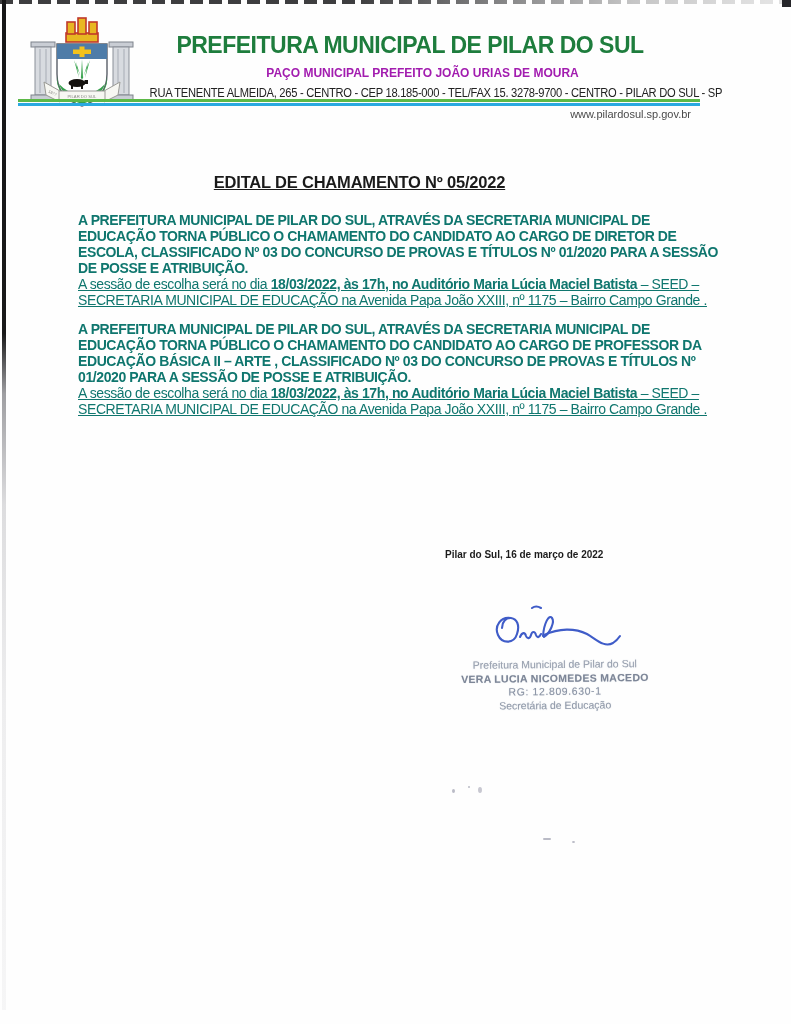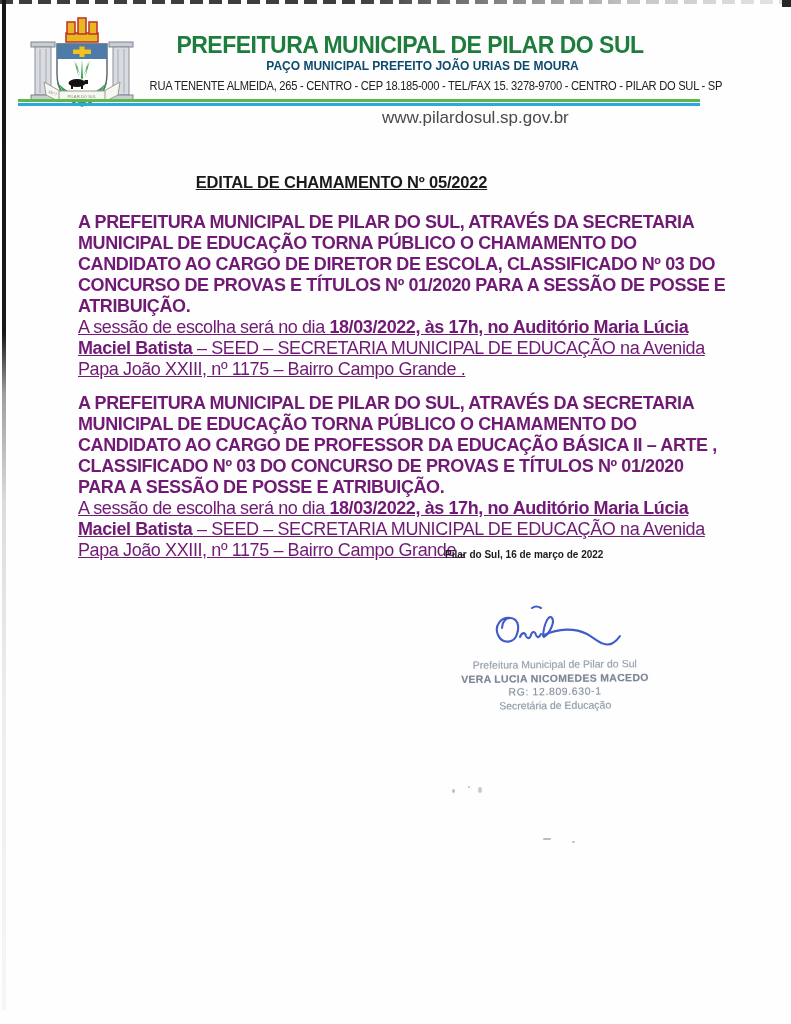--- a/index.html
+++ b/index.html
@@ -20,34 +20,34 @@
     background:linear-gradient(180deg,#161617 0%,#19191a 33%,rgba(80,80,86,.55) 39%,
       rgba(120,120,128,.25) 50%,rgba(140,140,148,.14) 70%,rgba(150,150,158,.08) 100%);
   }
   .scan-corner{position:absolute;top:0;right:0;width:9px;height:7px;background:#26262a;}
   .smudge{position:absolute;background:rgba(60,62,95,.35);border-radius:50%;}
 
   
   .logo{position:absolute;left:26px;top:14px;}
   .head-text{position:absolute;left:130px;top:32px;width:560px;text-align:center;}
   .head-title{font-size:23px;font-weight:bold;letter-spacing:-0.5px;color:#1e7d3d;white-space:nowrap;}
-  .head-sub{font-size:12px;font-weight:bold;color:#0c4a6e;white-space:nowrap;padding-left:25px;}
+  .head-sub{font-size:12px;font-weight:bold;color:#a21caf;margin-top:7px;white-space:nowrap;padding-left:25px;}
   .head-addr{font-size:12px;color:#222;margin-top:6px;white-space:nowrap;
     transform:scaleX(.93);transform-origin:center;letter-spacing:-0.3px;}
   .stripes{position:absolute;left:18px;top:99px;width:682px;}
   .stripe-g{height:3px;background:#5cb947;}
   .stripe-b{height:3px;background:#2aa9e0;margin-top:1px;}
-  .website{position:absolute;left:382px;top:108px;width:291px;
-    font-size:17px;color:#4a4a4a;}
+  .website{position:absolute;left:400px;top:108px;width:291px;text-align:right;
+    font-size:11px;color:#4a4a4a;}
 
   
   .doc-title{position:absolute;left:0;top:173px;width:683px;text-align:center;
-    font-size:16.5px;font-weight:bold;text-decoration:underline;letter-spacing:-0.2px;color:#1a1a1a;}
+    font-size:16.5px;font-weight:bold;text-decoration:underline;letter-spacing:-0.2px;color:#1a1a1a;padding-left:18px;}
   .body-text{position:absolute;left:78px;top:212px;width:650px;
-    font-size:18px;line-height:21px;letter-spacing:-0.4px;color:#701a75;}
+    font-size:14px;line-height:16px;letter-spacing:-0.4px;color:#0f766e;}
   .para{font-weight:bold;}
   .session{text-decoration:underline;}
   .session .b{font-weight:bold;}
   .vacancy{font-weight:bold;}
   .sec2{margin-top:13px;}
 
   .date-line{position:absolute;left:445px;top:549px;font-size:10px;font-weight:bold;color:#1c1c1c;}
 
   
   .sig{position:absolute;left:475px;top:601px;}

